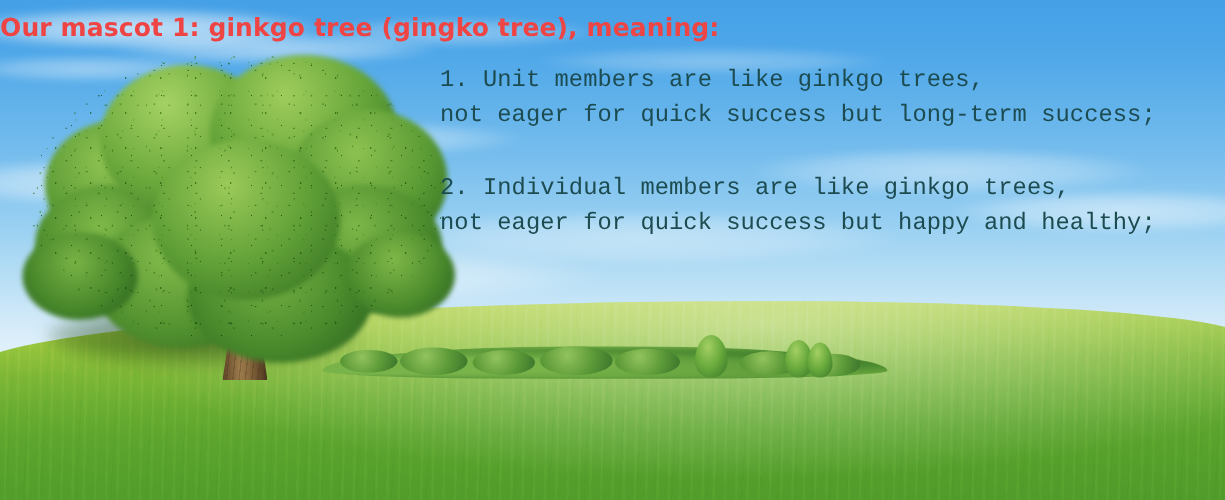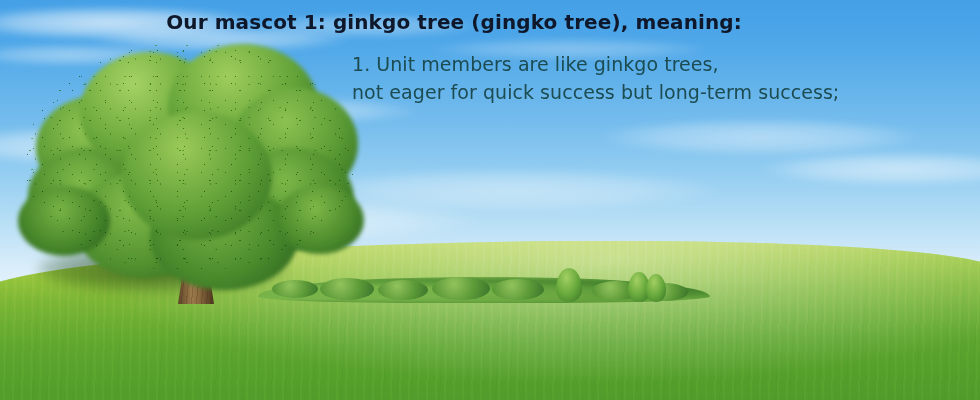--- a/index.html
+++ b/index.html
@@ -187,35 +187,36 @@
   .text-block {
     position: absolute;
     left: 0; top: 0;
     width: 980px;
     height: 400px;
   }
   .headline {
     position: absolute;
     left: 0; top: 10px;
     width: 908px;
-    text-align: center;
+    text-align: left;
     font-size: 20px;
     font-weight: bold;
     letter-spacing: .1px;
-    color: #0f172a;
+    color: #ef4444;
     white-space: pre;
   }
   .para {
     position: absolute;
     left: 352px;
     font-size: 19px;
     line-height: 28px;
     color: #1c4b50;
     white-space: pre-line;
     letter-spacing: .05px;
+    font-family: Liberation Mono, monospace;
   }
   .p1 { top: 50px; }
   .p2 { top: 136px; }
   .p3 { top: 222px; }
 </style>
 </head>
 <body>
 
 <div id="banner">
 
@@ -271,16 +272,18 @@
     <div class="canopy-blob" style="left:258px; top:150px; width:88px;  height:68px;  background:radial-gradient(circle at 44% 32%, #7fb848 0%, #4b8a2c 56%, #255c1d 100%);"></div>
     <div class="leaf-dots"></div>
   </div>
 
   <div class="text-block">
     <div class="headline">Our mascot 1: ginkgo tree (gingko tree), meaning:</div>
 
     <div class="para p1">1. Unit members are like ginkgo trees,
 not eager for quick  success but long-term success;</div>
 
+    <div class="para p2">2. Individual members are like ginkgo trees,
+not eager for quick success but happy and healthy;</div>
 
   </div>
 
 </div>
 
 </body></html>

